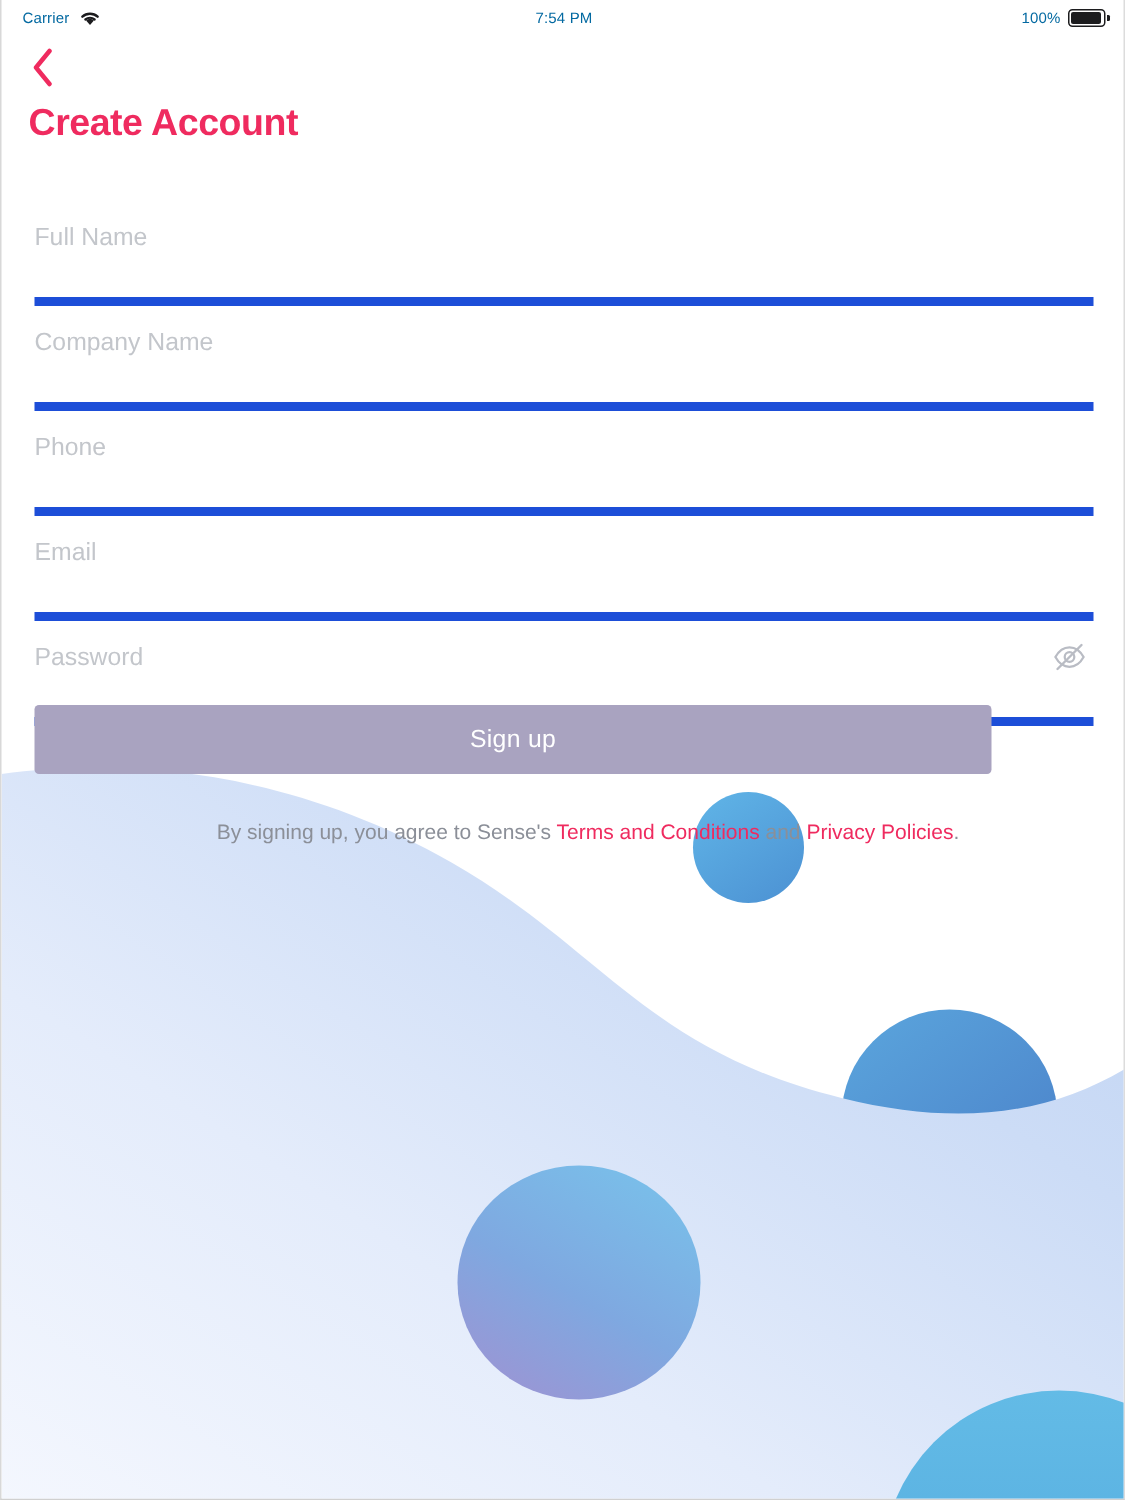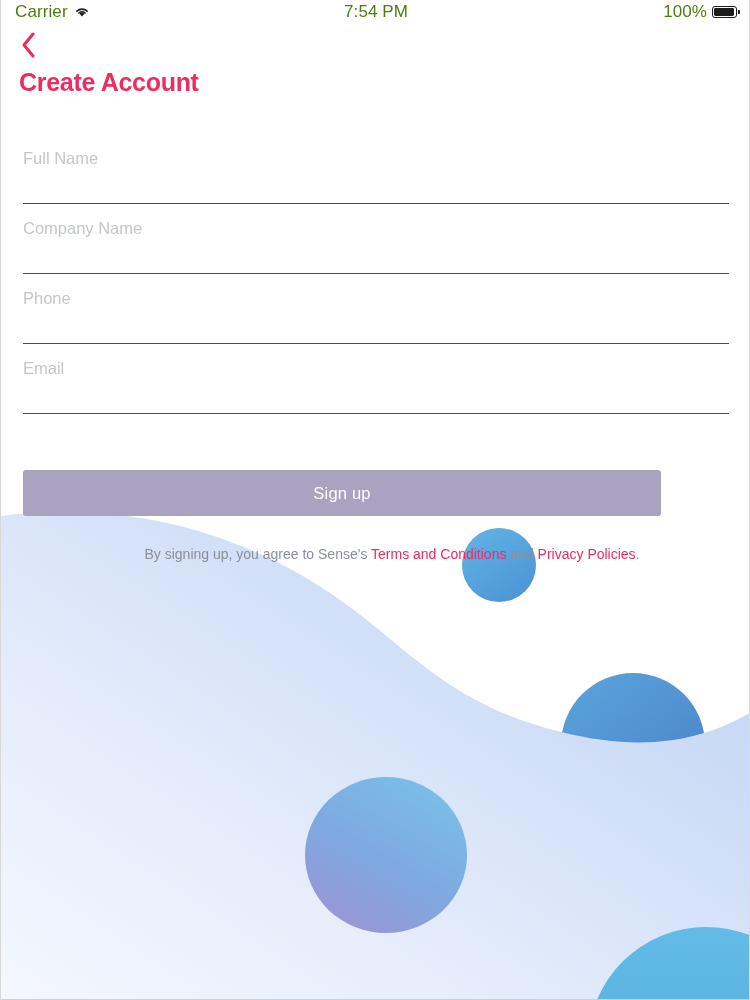--- a/index.html
+++ b/index.html
@@ -45,21 +45,21 @@
     display: flex;
     align-items: center;
     padding: 0 14px;
     z-index: 20;
     font-size: 14px;
     color: #1c1c1e;
   }
   .sb-left { display: flex; align-items: center; gap: 6px; flex: 1 1 0; }
   .sb-center { flex: 0 0 auto; display: flex; justify-content: center; }
   .sb-right { display: flex; align-items: center; gap: 5px; flex: 1 1 0; justify-content: flex-end; }
-  .sb-text { font-size: 17px; letter-spacing: .1px; color: #4d7c0f; }
+  .sb-text { font-size: 10px; letter-spacing: .1px; color: #0369a1; }
   .battery-shell {
     width: 25px; height: 12px;
     border: 1.3px solid #1c1c1e;
     border-radius: 3px;
     position: relative;
     display: inline-block;
   }
   .battery-shell:after {
     content: "";
     position: absolute;
@@ -99,21 +99,21 @@
   
   #form {
     position: absolute;
     left: 22px; top: 134px;
     width: 706px;
     z-index: 15;
   }
   .field {
     position: relative;
     height: 70px;
-    border-bottom: 1px solid #1d4ed8;
+    border-bottom: 6px solid #1d4ed8;
     display: flex;
     align-items: flex-start;
     padding-top: 13px;
   }
   .field input {
     border: 0;
     outline: none;
     background: transparent;
     font-family: "Liberation Sans", sans-serif;
     font-size: 16.5px;
@@ -258,20 +258,33 @@
     </div>
 
     <div class="field">
       <input type="text" value="" placeholder="Phone" style="">
     </div>
 
     <div class="field">
       <input type="text" value="" placeholder="Email" style="">
     </div>
 
+    <div class="field with-icon">
+      <input type="text" value="" placeholder="Password" style="">
+      <span class="eye-toggle">
+        <span style="display:inline-flex;">
+          <svg width="24" height="24" viewBox="0 0 24 24">
+            <path d="M2.6 12 C5 7.6 8.4 5.5 12 5.5 C15.6 5.5 19 7.6 21.4 12
+                     C19 16.4 15.6 18.5 12 18.5 C8.4 18.5 5 16.4 2.6 12 Z" stroke="#b9bcc4" stroke-width="1.5" fill="none"></path>
+            <circle cx="12" cy="12" r="3.2" stroke="#b9bcc4" stroke-width="1.5" fill="none"></circle>
+            <line x1="4" y1="20" x2="20" y2="4" stroke="#b9bcc4" stroke-width="1.6" stroke-linecap="round"></line>
+          </svg>
+        </span>
+      </span>
+    </div>
 
   </div>
 
   <button id="signup-button">Sign up</button>
 
   <div id="terms">
     <span>By signing up, you agree to Sense's </span><span class="link">Terms and Conditions</span><span> and </span><span class="link">Privacy Policies</span><span>.</span>
   </div>
 
 </div>

